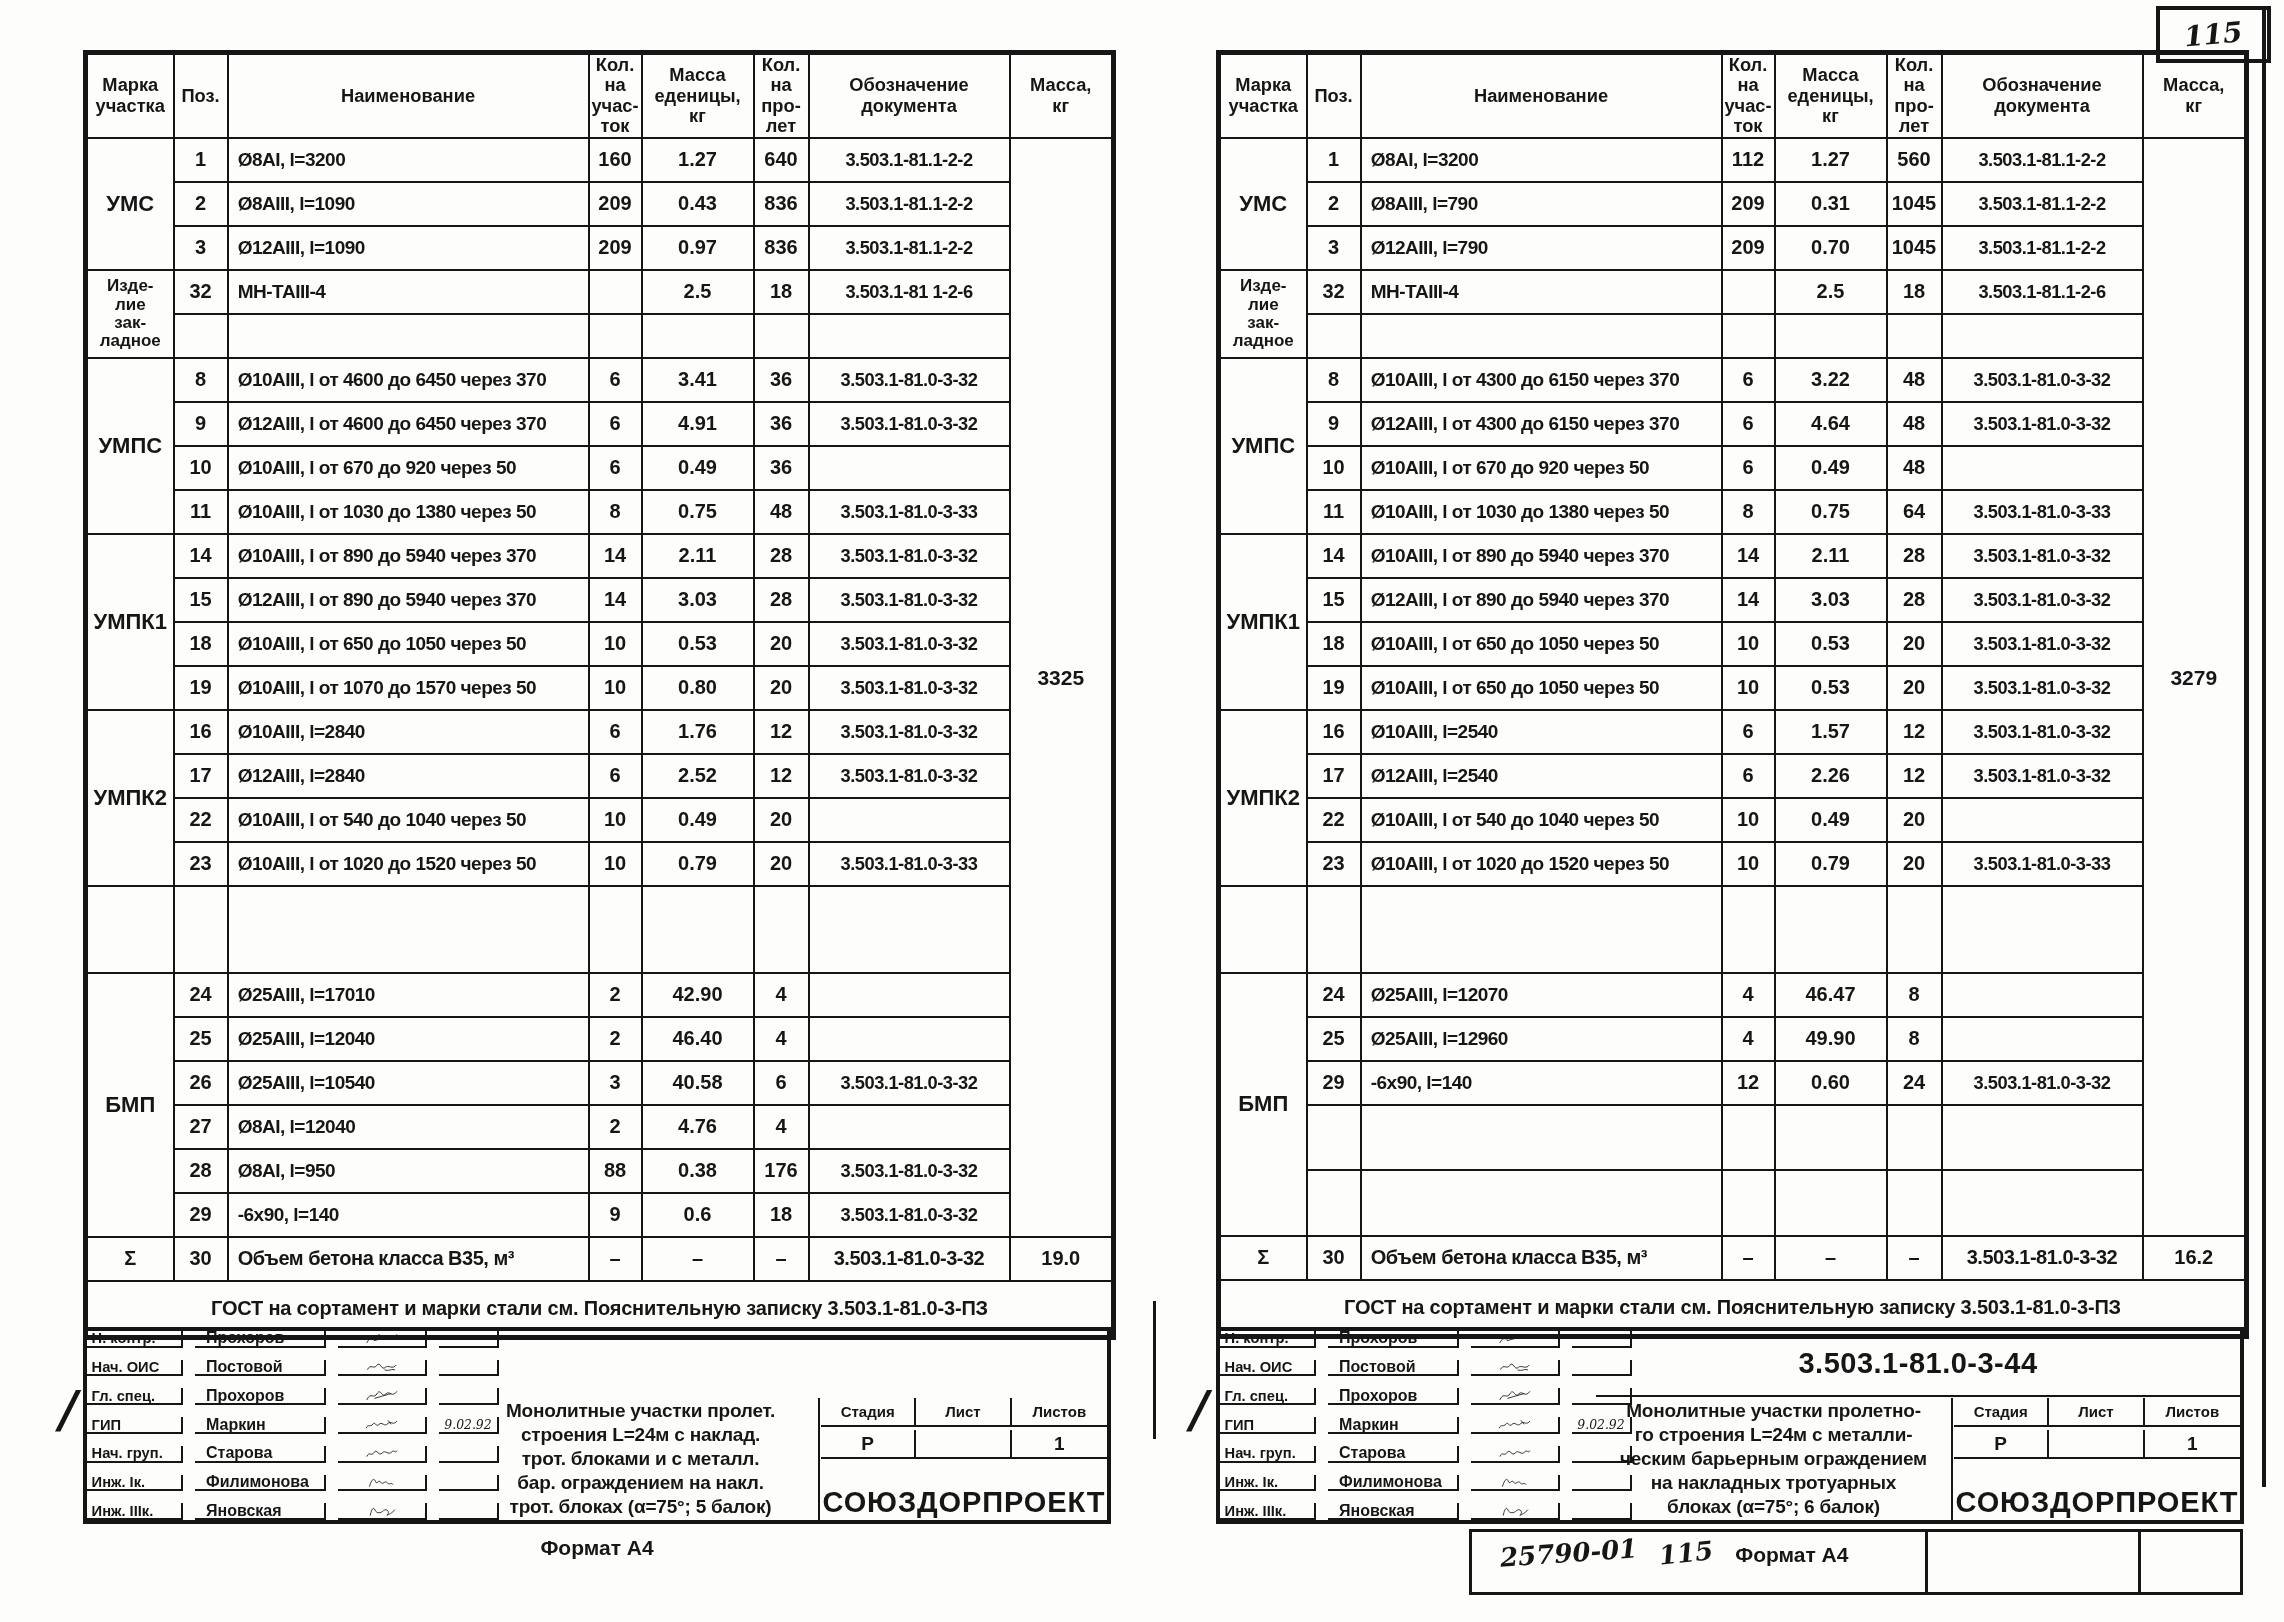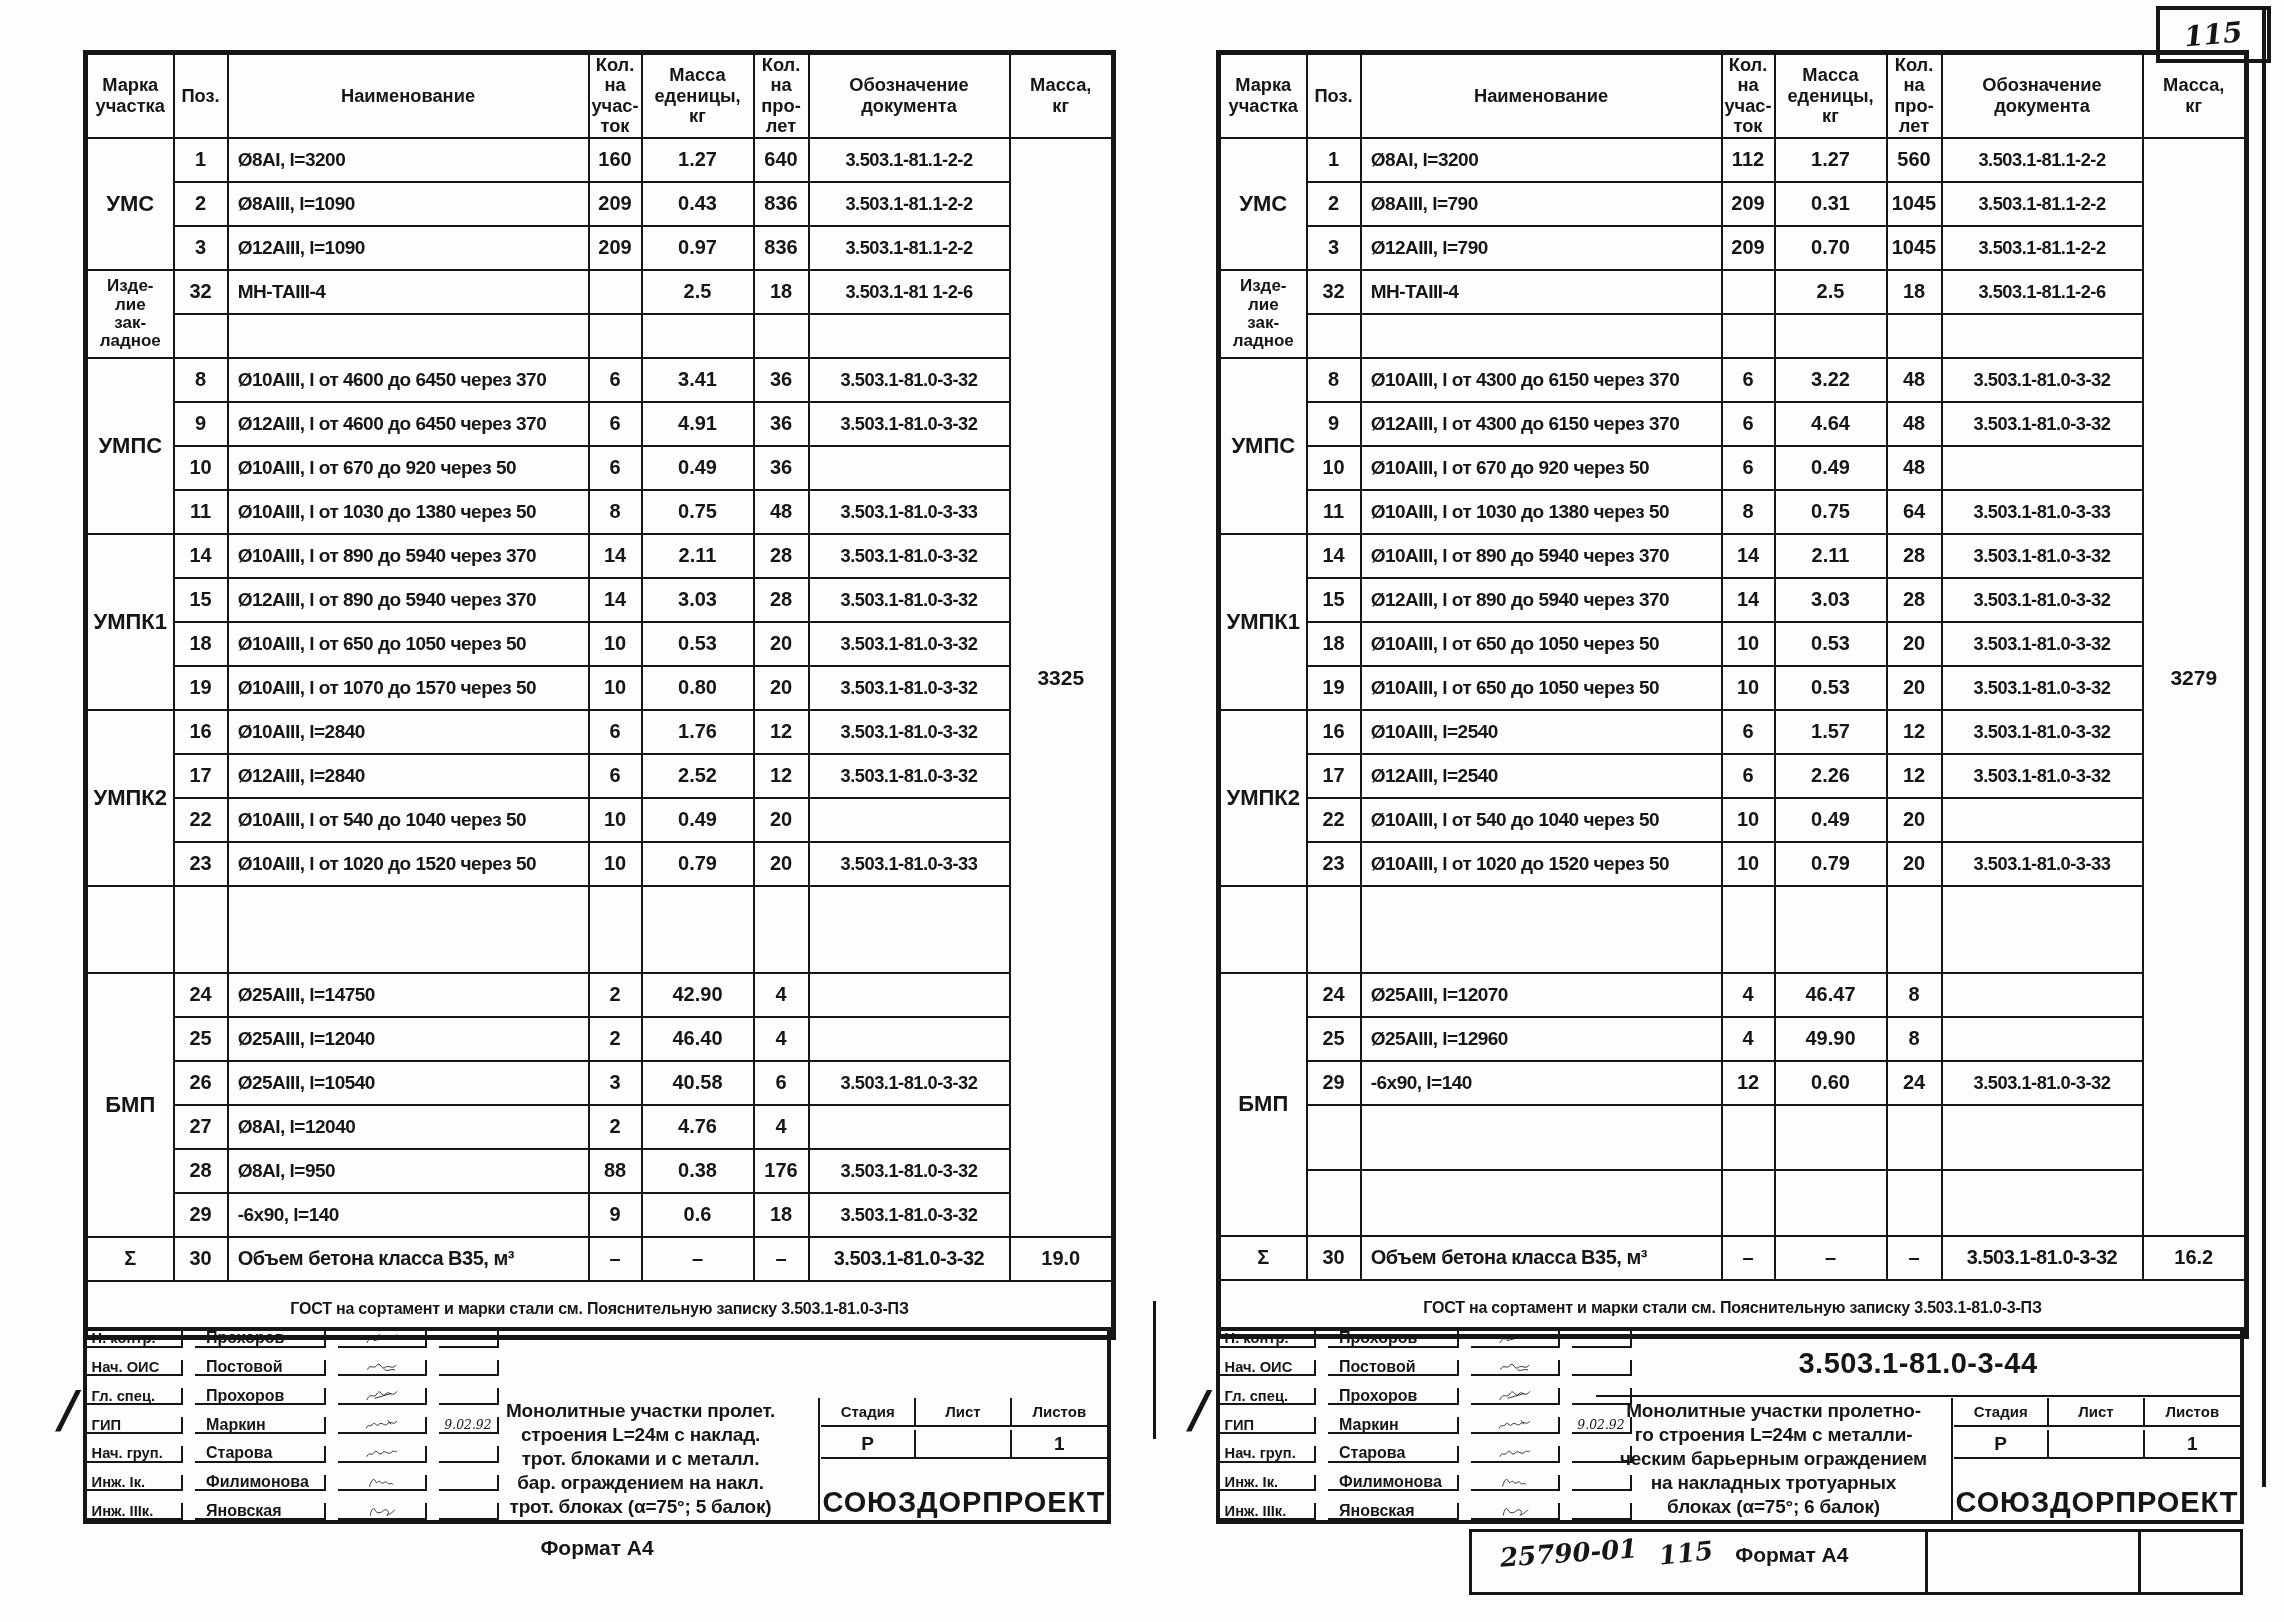--- a/index.html
+++ b/index.html
@@ -12,21 +12,21 @@
   .spec th,.spec td{border:2.8px solid #161616;padding:0;overflow:hidden;vertical-align:middle;
                     text-align:center;font-weight:700;color:#161616;}
   .spec th{font-size:18.3px;line-height:1.12;}
   .spec td{font-size:20px;}
   .spec td.name{text-align:left;padding-left:9.2px;font-size:19px;letter-spacing:-0.5px;white-space:nowrap;}
   .spec td.doc{font-size:18.3px;letter-spacing:-0.5px;white-space:nowrap;}
   .spec td.mark{font-size:22px;}
   .spec td.mark.small{font-size:17px;line-height:1.08;}
   .spec td.mass-col{position:relative;}
   .mass-val{position:absolute;left:0;right:0;top:527px;text-align:center;font-size:21px;font-weight:700;}
-  .spec td.gost{font-size:16px;letter-spacing:-0.2px;}
+  .spec td.gost{font-size:20px;letter-spacing:-0.2px;}
   .spec tr.sum td{font-size:20px;}
   .spec td.sum-mark{font-size:26px;}
   
   .stamp{position:absolute;top:1327px;left:0;width:1028px;height:197px;border:4.1px solid #161616;box-sizing:border-box;}
   .staff{position:absolute;left:0;top:0;width:376px;height:189px;display:grid;
          grid-template-columns:96px 131px 89px 60px;grid-auto-rows:1fr;gap:12px;}
   .staff .c{border-right:2.3px solid #161616;border-bottom:2.3px solid #161616;display:flex;align-items:center;
             overflow:hidden;}
   .staff .role{font-size:14.7px;font-weight:700;padding-left:4.6px;}
   .staff .nm{font-size:16px;font-weight:700;padding-left:11px;}
@@ -296,21 +296,21 @@
             <td></td>
             <td></td>
             <td></td>
             <td class="doc"></td>
           </tr>
           <tr style="height: 44px;">
             <td class="mark" rowspan="6">
               <div>БМП</div>
             </td>
             <td>24</td>
-            <td class="name">Ø25АIII, l=14750</td>
+            <td class="name">Ø25АIII, l=17010</td>
             <td>2</td>
             <td>42.90</td>
             <td>4</td>
             <td class="doc"></td>
           </tr>
           <tr style="height: 44px;">
             <td>25</td>
             <td class="name">Ø25АIII, l=12040</td>
             <td>2</td>
             <td>46.40</td>

